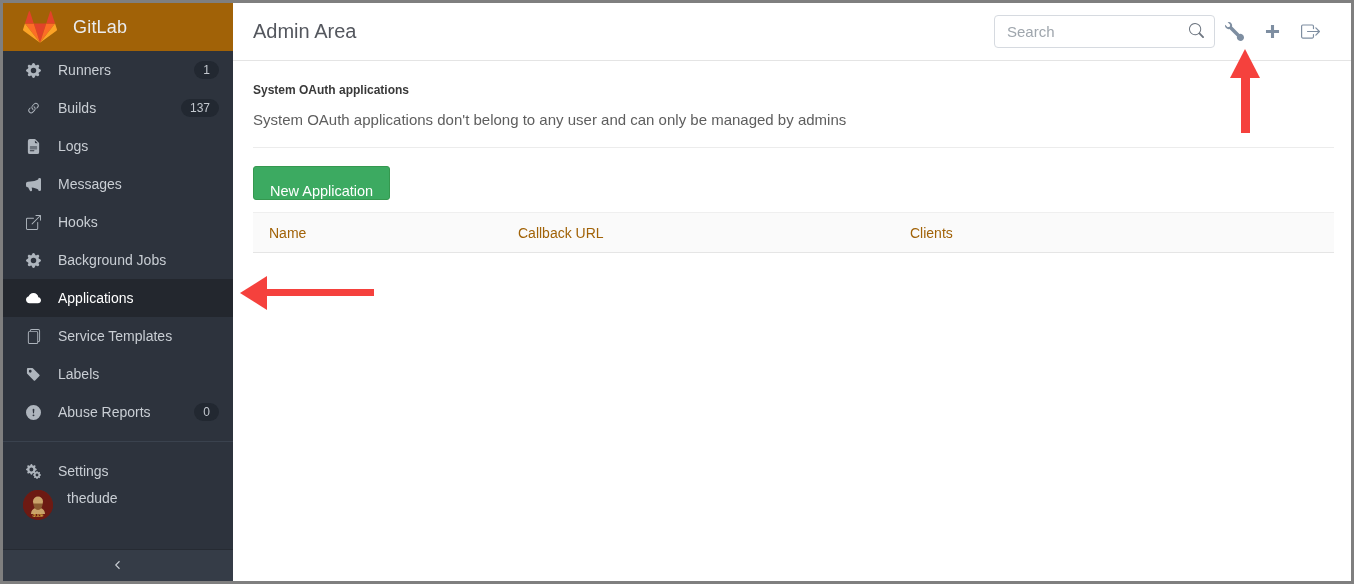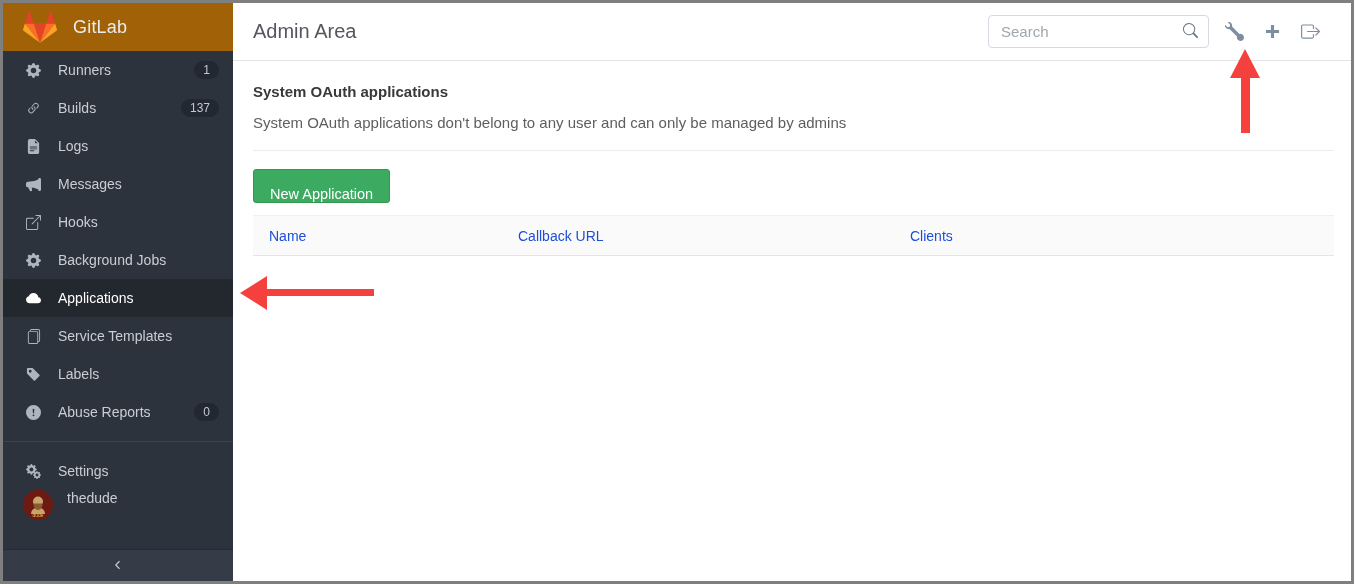--- a/index.html
+++ b/index.html
@@ -63,21 +63,21 @@
 
   
   .main { flex: 1; display: flex; flex-direction: column; background: #fff; min-width: 0; }
   .main-header {
     height: 58px; border-bottom: 1px solid #e4e4e4;
     display: flex; align-items: center; padding: 0 22px 0 20px;
   }
   .page-title { font-size: 20px; color: #54575e; font-weight: 400; flex: 0 0 auto; }
   .header-spacer { flex: 1; }
   .search-box {
-    position: relative; width: 221px; height: 33px; margin-right: 6px; border-radius: 15px;
+    position: relative; width: 221px; height: 33px; margin-right: 0; border-radius: 15px;
   }
   .search-box input {
     width: 100%; height: 100%;
     border: 1px solid #d6dae0; border-radius: 4px;
     font-family: "Liberation Sans", sans-serif;
     font-size: 15px; color: #444; padding: 0 34px 0 12px;
     outline: none; background: #fff;
   }
   .search-box input::placeholder { color: #9fa6ad; }
   .search-glyph {
@@ -86,36 +86,36 @@
   }
   .search-glyph svg { width: 15px; height: 15px; fill: currentColor; }
   .header-action {
     width: 38px; height: 38px; display: inline-flex; align-items: center; justify-content: center;
     color: #7e8ea1; cursor: pointer; background: none; border: none;
   }
   .header-action svg { width: 19px; height: 19px; fill: currentColor; }
   .header-action.plus svg { stroke: currentColor; stroke-width: 2.6; fill: none; }
 
   .content { padding: 16px 17px 0 20px; position: relative; }
-  .content-heading { font-size: 15px; font-weight: 700; color: #393939; margin-top: 6px; }
+  .content-heading { font-size: 12px; font-weight: 700; color: #393939; margin-top: 6px; }
   .content-desc { font-size: 15px; color: #5e5e5e; margin-top: 14px; }
   .content-divider { border: none; border-top: 1px solid #ececec; margin: 19px 0 18px 0; }
 
   .btn-new {
     display: inline-block; background: #3caa61; color: #fff;
     border: 1px solid #35984f; border-radius: 3px;
     font-family: "Liberation Sans", sans-serif;
     font-size: 14.5px; padding: 16px 16px; height: 34px; cursor: pointer;
   }
 
   .oauth-table { margin-top: 12px; border-top: 1px solid #efefef; }
   .table-head {
     display: flex; height: 40px; align-items: center;
     background: #fafafa; border-bottom: 1px solid #e5e5e5;
-    font-size: 14px; color: #1d4ed8;
+    font-size: 14px; color: #a16207;
   }
   .th { padding: 0 16px; }
   .th-name { width: 249px; min-width: 249px; }
   .th-callback { width: 392px; min-width: 392px; }
   .th-clients { flex: 1; }
 
   
   .arrow-part { position: absolute; }
   .arrow-up-head {
     left: 1227px; top: 46px; width: 0; height: 0;

